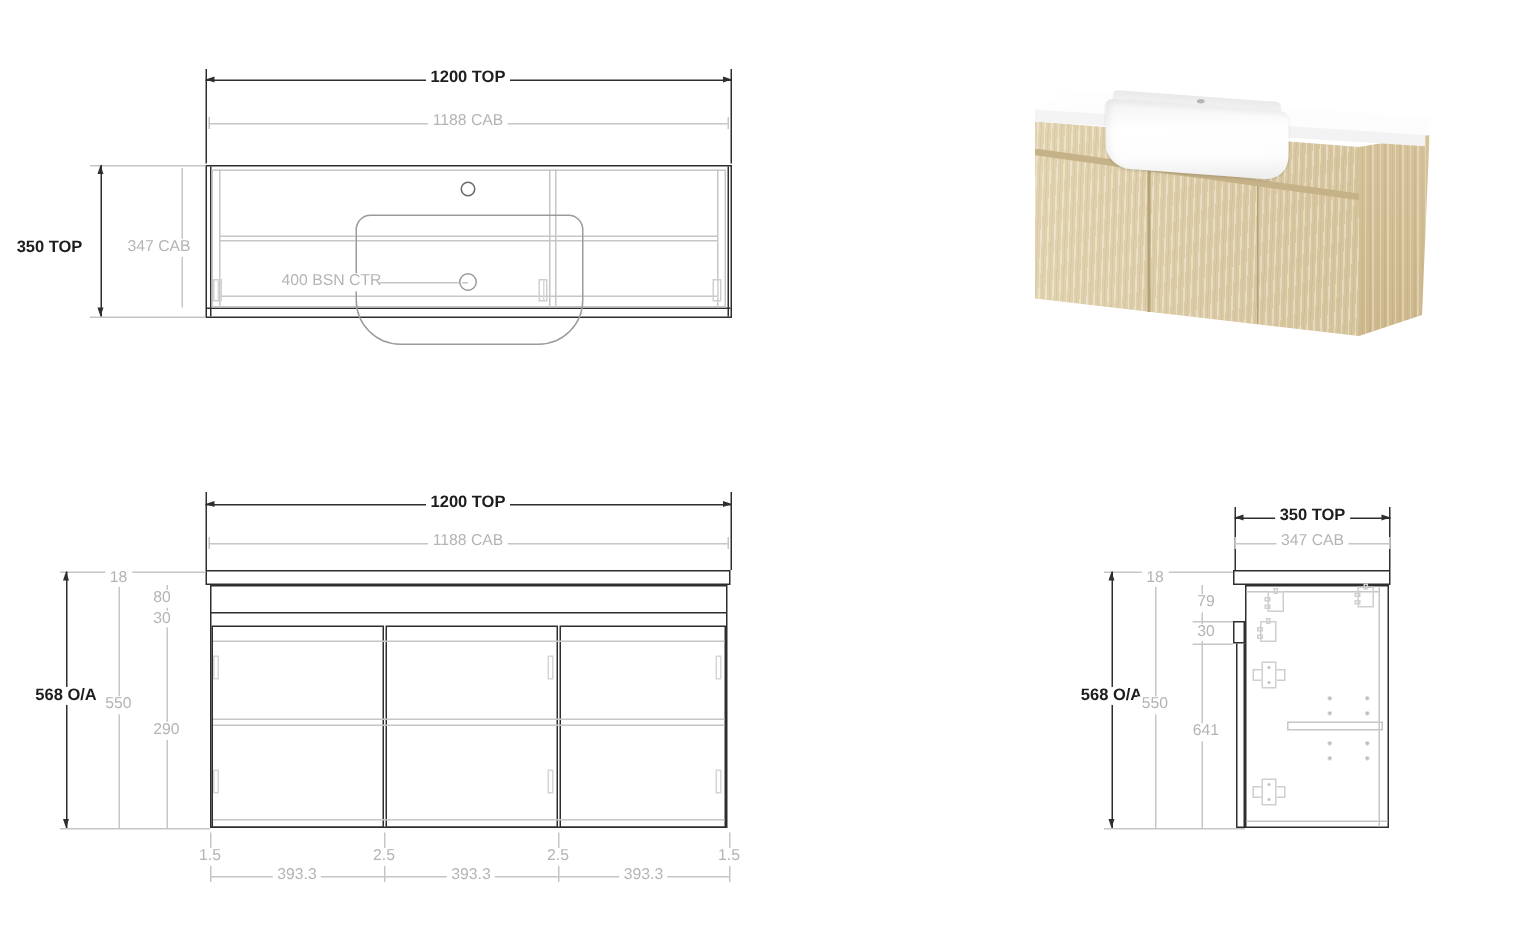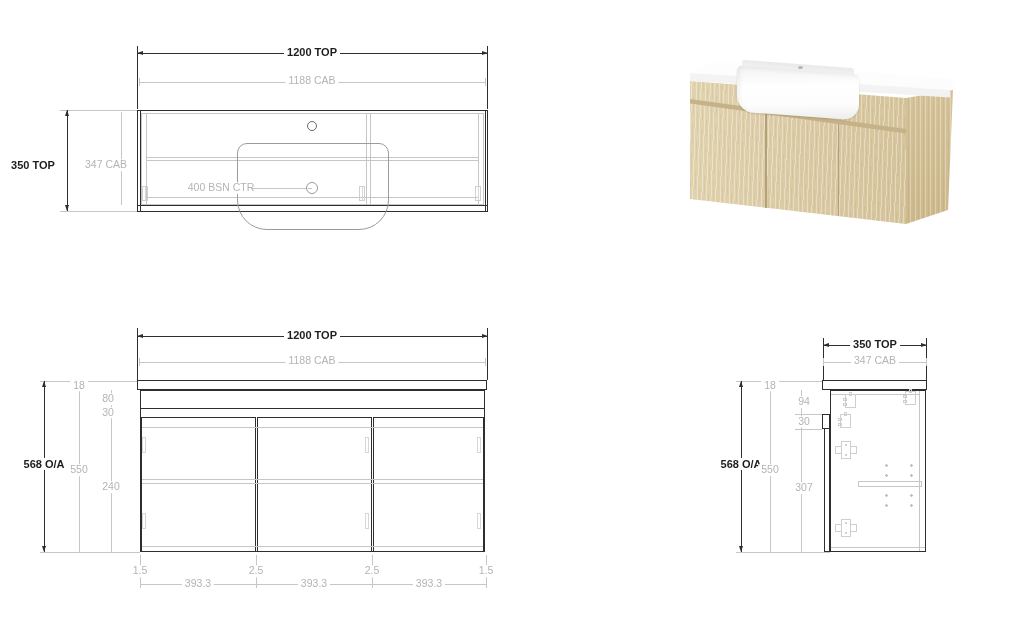--- a/index.html
+++ b/index.html
@@ -176,21 +176,21 @@
     <div class="lnd" style="left:43.5px; top:381px; width:1.2px; height:171px;"></div>
     <div class="ar ar-u" style="left:41.6px; top:381px;"></div>
     <div class="ar ar-d" style="left:41.6px; top:545.5px;"></div>
     <span class="lb lbd" style="left:44px; top:464px;">568 O/A</span>
     <div class="ln" style="left:79px; top:381px; width:1px; height:171px;"></div>
     <span class="lb" style="left:79px; top:385.5px;">18</span>
     <span class="lb" style="left:79px; top:470px;">550</span>
     <div class="ln" style="left:111px; top:389.5px; width:1px; height:162.5px;"></div>
     <span class="lb" style="left:108px; top:399px;">80</span>
     <span class="lb" style="left:108px; top:412.5px;">30</span>
-    <span class="lb" style="left:111px; top:487px;">240</span>
+    <span class="lb" style="left:111px; top:487px;">290</span>
 
     <div class="ln" style="left:139.7px; top:555px; width:1px; height:33px;"></div>
     <div class="ln" style="left:255.7px; top:555px; width:1px; height:33px;"></div>
     <div class="ln" style="left:371.7px; top:555px; width:1px; height:33px;"></div>
     <div class="ln" style="left:485.7px; top:555px; width:1px; height:33px;"></div>
     <div class="ln" style="left:140px; top:584px; width:346px; height:1px;"></div>
     <span class="lb" style="left:140px; top:571px;">1.5</span>
     <span class="lb" style="left:256px; top:571px;">2.5</span>
     <span class="lb" style="left:372px; top:571px;">2.5</span>
     <span class="lb" style="left:486px; top:571px;">1.5</span>
@@ -258,18 +258,18 @@
     <div class="lnd" style="left:740.5px; top:381px; width:1.2px; height:171px;"></div>
     <div class="ar ar-u" style="left:738.6px; top:381px;"></div>
     <div class="ar ar-d" style="left:738.6px; top:545.5px;"></div>
     <span class="lb lbd" style="left:741px; top:464px;">568 O/A</span>
     <div class="ln" style="left:770px; top:381px; width:1px; height:171px;"></div>
     <span class="lb" style="left:770px; top:385.5px;">18</span>
     <span class="lb" style="left:770px; top:470px;">550</span>
     <div class="ln" style="left:801px; top:389.5px; width:1px; height:162.5px;"></div>
     <div class="ln" style="left:795px; top:414px; width:27px; height:1px;"></div>
     <div class="ln" style="left:795px; top:428.5px; width:27px; height:1px;"></div>
-    <span class="lb" style="left:804px; top:402px;">94</span>
+    <span class="lb" style="left:804px; top:402px;">79</span>
     <span class="lb" style="left:804px; top:421.5px;">30</span>
-    <span class="lb" style="left:804px; top:488px;">307</span>
+    <span class="lb" style="left:804px; top:488px;">641</span>
   </div>
 
 </div>
 
 </body></html>

